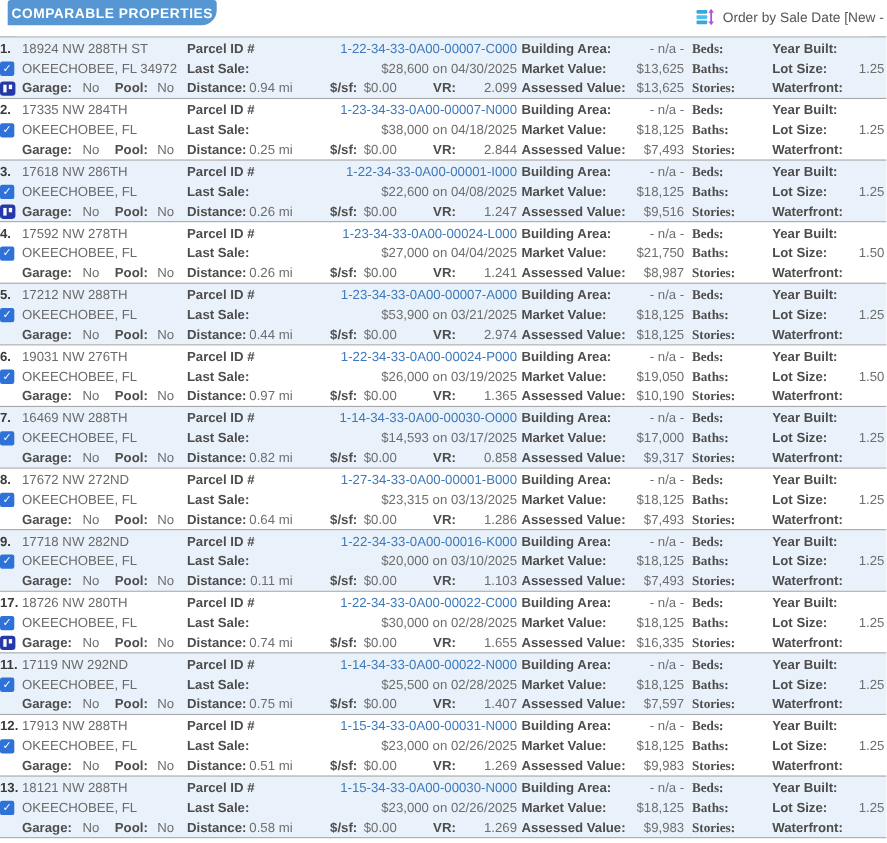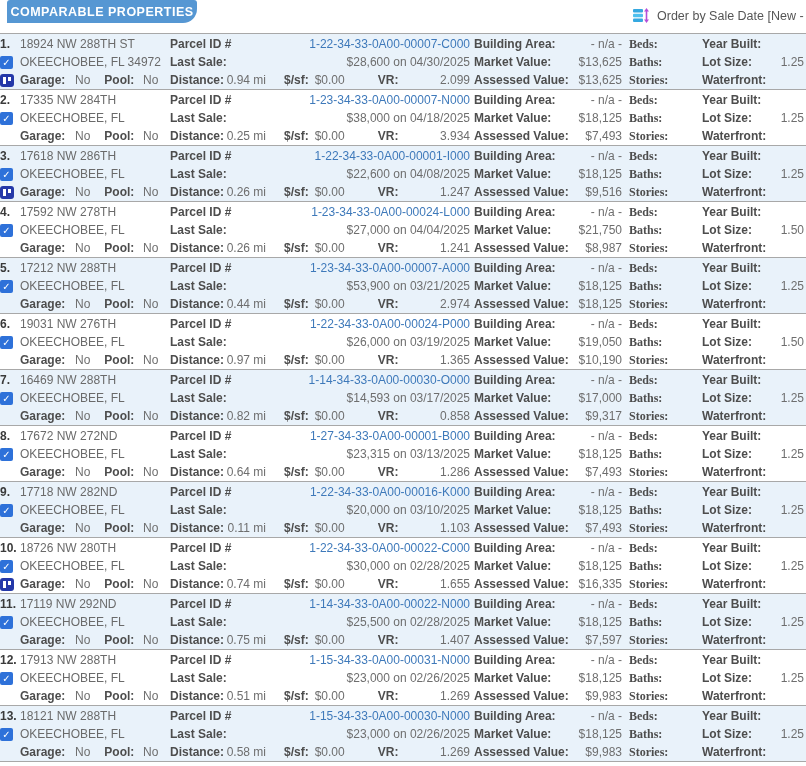--- a/index.html
+++ b/index.html
@@ -46,21 +46,21 @@
   .bicon::before{content:"";position:absolute;left:3px;top:3px;width:3px;height:7px;background:#fff;}
   .bicon::after{content:"";position:absolute;left:8px;top:3px;width:3px;height:4px;background:#fff;}
   .gval{width:25px;text-align:right;margin-right:8px;}
   .pval{width:24px;text-align:right;}
   .plbl{margin-left:6px;}
   
   .colB{width:300px;flex:none;display:flex;flex-direction:column;}
   .fill{flex:1;text-align:right;}
   .link{color:#3e79ba;text-decoration:none;cursor:pointer;}
   .dval{width:42px;text-align:right;}
-  .slbl{margin-left:18px;}
+  .slbl{margin-left:34px;}
   .sval{width:36px;text-align:right;}
   .vlbl{margin-left:33px;}
   
   .colC{width:148px;flex:none;margin-left:4px;display:flex;flex-direction:column;}
   
   .colD{width:70px;flex:none;margin-left:7px;display:flex;flex-direction:column;font-family:Liberation Serif, serif;}
   
   .colE{width:102px;flex:none;margin-left:3px;display:flex;flex-direction:column;}
 </style>
 </head>
@@ -200,21 +200,21 @@
       <div class="line">
         <span class="lbl">Last Sale:</span>
         <span class="val fill">$38,000 on 04/18/2025</span>
       </div>
       <div class="line">
         <span class="lbl">Distance:</span>
         <span class="val dval">0.25 mi</span>
         <span class="lbl slbl">$/sf:</span>
         <span class="val sval">$0.00</span>
         <span class="lbl vlbl">VR:</span>
-        <span class="val fill">3.934</span>
+        <span class="val fill">2.844</span>
       </div>
     </div>
     <div class="colC">
       <div class="line">
         <span class="lbl">Building Area:</span>
         <span class="val fill">- n/a -</span>
       </div>
       <div class="line">
         <span class="lbl">Market Value:</span>
         <span class="val fill">$18,125</span>
@@ -853,21 +853,21 @@
         <span class="lbl">Waterfront:</span>
         <span class="val fill"></span>
       </div>
     </div>
   </div>
 
   <div class="row">
     <div class="colA">
       <div class="line">
         <span class="gut">
-            <span class="num">10.</span>
+            <span class="num">17.</span>
           </span>
         <span class="addr">18726 NW 280TH</span>
       </div>
       <div class="line">
         <span class="gut">
             <span class="cb">✓</span>
           </span>
         <span class="addr">OKEECHOBEE, FL</span>
       </div>
       <div class="line">

